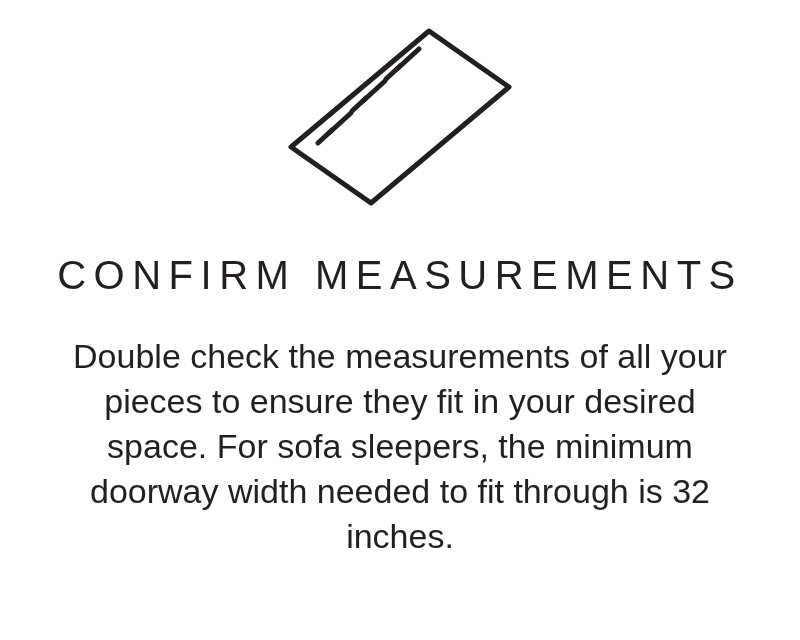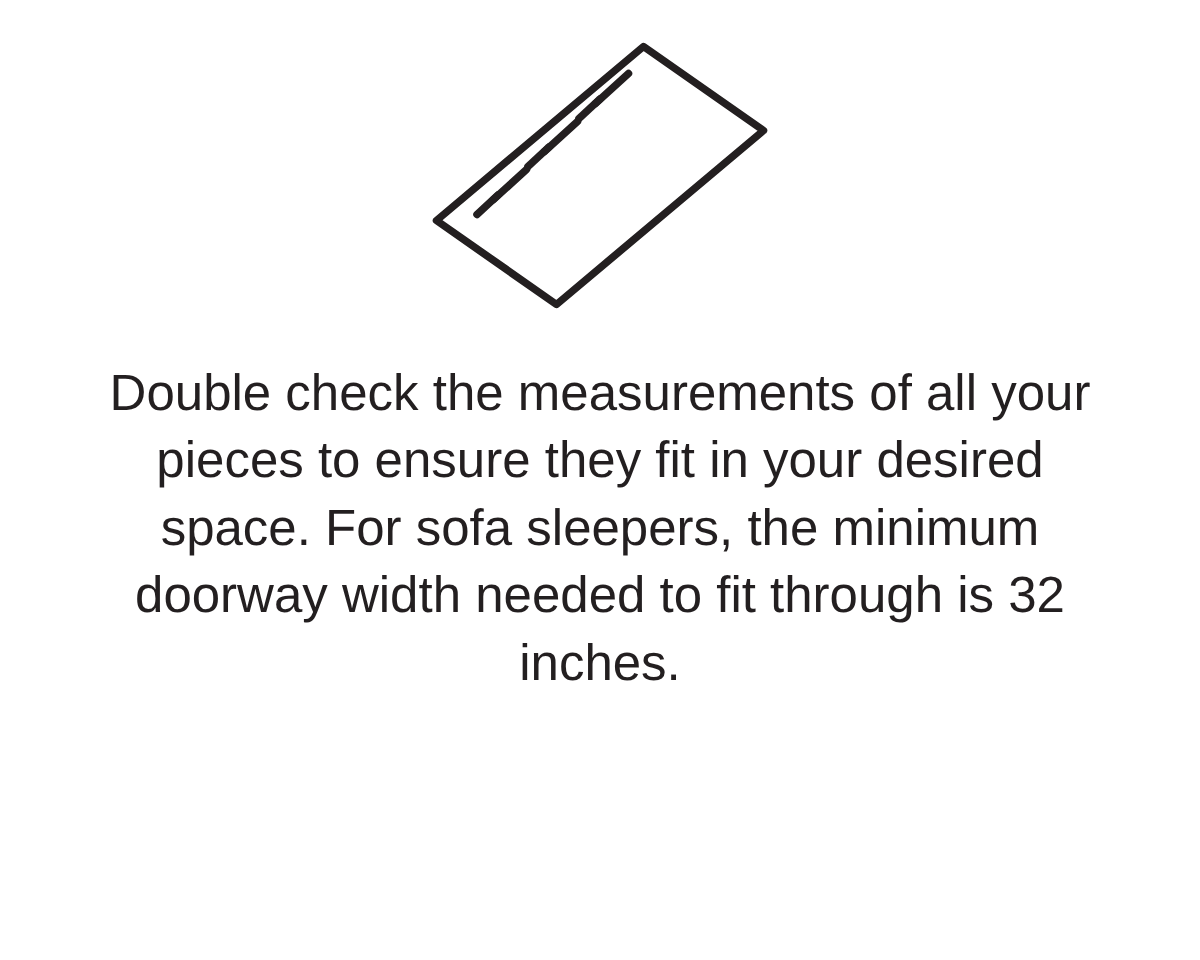--- a/index.html
+++ b/index.html
@@ -39,21 +39,21 @@
     margin-top: 42px;
     font-size: 40px;
     line-height: 1.05;
     letter-spacing: 7.5px;
     font-weight: 400;
     text-align: center;
     color: #231f20;
     white-space: nowrap;
   }
   .body-copy {
-    margin-top: 28px;
+    margin-top: 38px;
     width: 700px;
     font-size: 34px;
     line-height: 1.32;
     text-align: center;
     color: #231f20;
     font-weight: 400;
   }
 </style>
 </head>
 <body>
@@ -69,16 +69,17 @@
         <path d="M134 24 L112 44"></path>
         <path d="M115 41 L101 54"></path>
         <path d="M100 56 L78 76"></path>
         <path d="M81 73 L67 86"></path>
         <path d="M66 88 L44 108"></path>
         <path d="M47 105 L33 118"></path>
       </g>
     </svg>
   </div>
 
+  <div class="headline">CONFIRM MEASUREMENTS</div>
 
   <div class="body-copy">Double check the measurements of all your pieces to ensure they fit in your desired space. For sofa sleepers, the minimum doorway width needed to fit through is 32 inches.</div>
 
 </div>
 
 </body></html>

